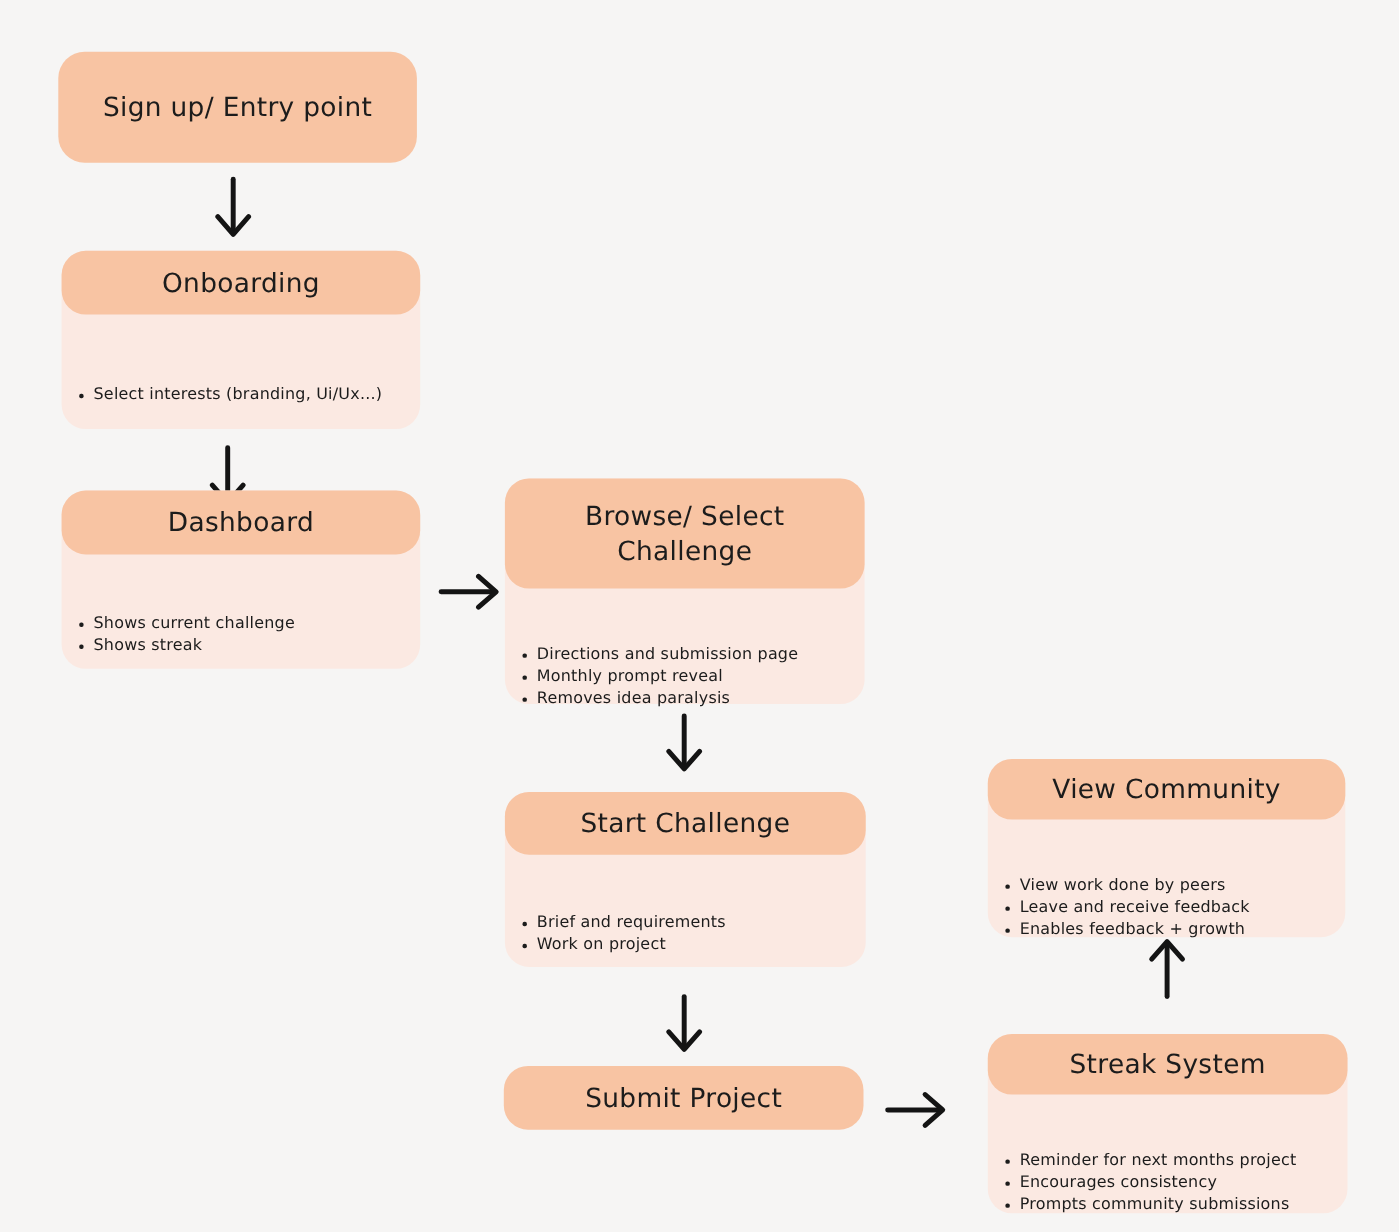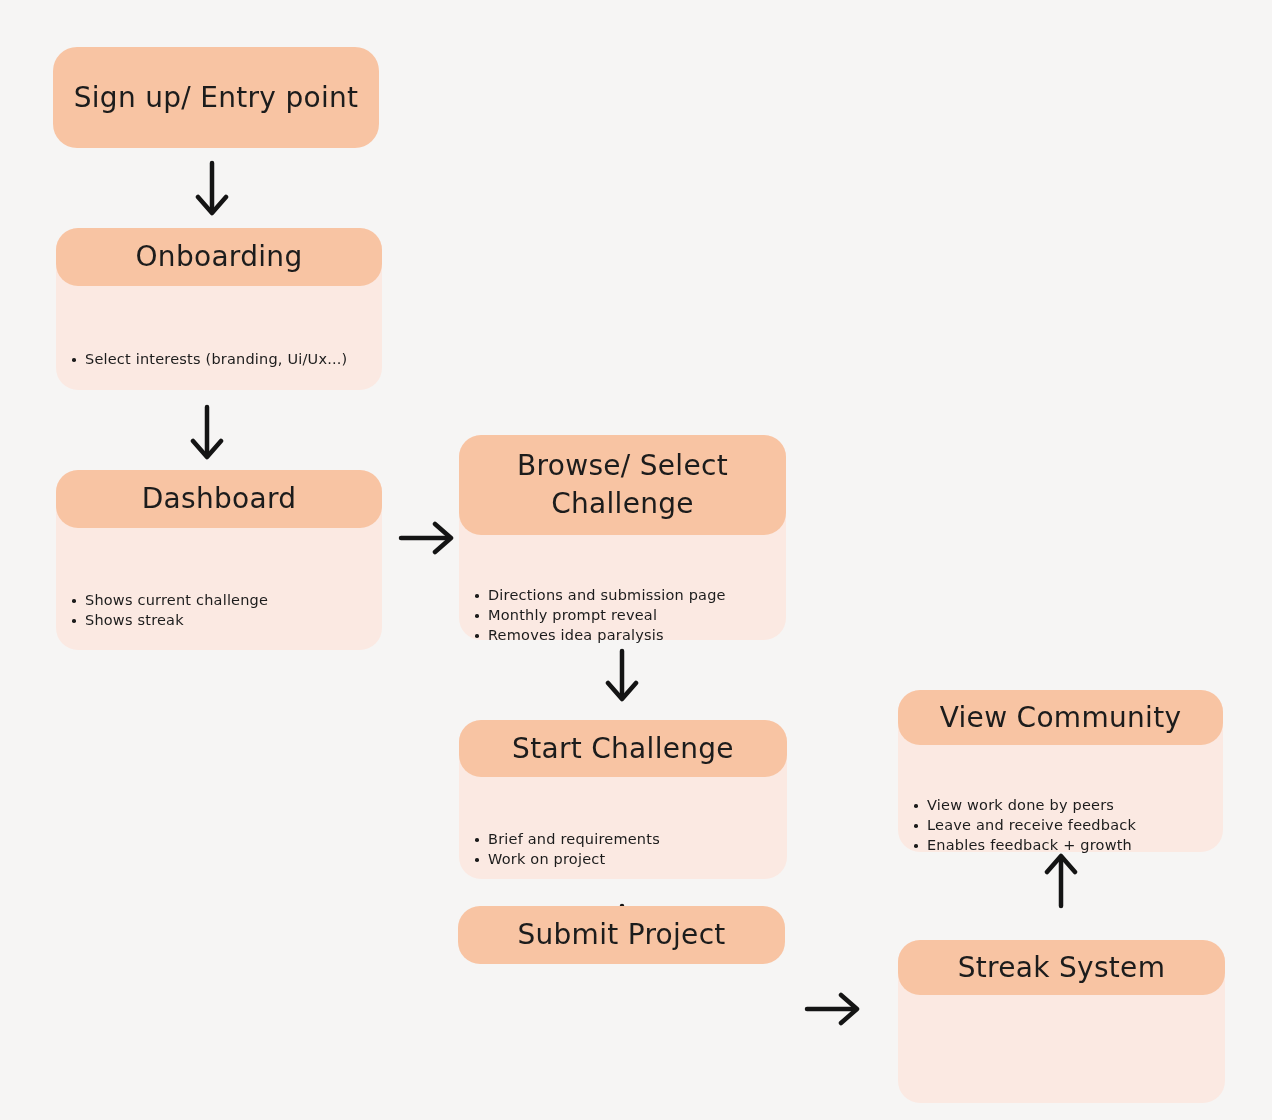--- a/index.html
+++ b/index.html
@@ -30,21 +30,21 @@
     background: transparent;
   }
   .card-header {
     background: var(--node-header);
     border-radius: 22px;
     flex: none;
     display: flex;
     align-items: center;
     justify-content: center;
     text-align: center;
-    font-size: 28px;
+    font-size: 24px;
     font-weight: 500;
     letter-spacing: 0.3px;
     line-height: 1.35;
     padding: 12px 12px;
     width: 100%;
   }
   .card-body {
     flex: 1;
     display: flex;
     flex-direction: column;
@@ -109,21 +109,21 @@
           <li>Select interests (branding, Ui/Ux...)</li>
         </ul>
     </div>
   </div>
 
   <svg class="arrow" style="left:190px; top:404px;" width="34" height="60" viewBox="0 0 34 60">
     <line x1="17" y1="3" x2="17" y2="51"></line>
     <polyline points="3,37 17,53 31,37"></polyline>
   </svg>
 
-  <div class="card" style="left:56px; top:470px; width:326px; height:180px;">
+  <div class="card" style="left:56px; top:446px; width:326px; height:162px;">
     <div class="card-header" style="height:58px;">
       <span>Dashboard</span>
     </div>
     <div class="card-body">
       <ul class="bullets">
           <li>Shows current challenge</li>
           <li>Shows streak</li>
         </ul>
     </div>
   </div>
@@ -161,35 +161,42 @@
           <li>Work on project</li>
         </ul>
     </div>
   </div>
 
   <svg class="arrow" style="left:605px; top:903px;" width="34" height="58" viewBox="0 0 34 58">
     <line x1="17" y1="3" x2="17" y2="49"></line>
     <polyline points="3,35 17,51 31,35"></polyline>
   </svg>
 
-  <div class="card header-only" style="left:458px; top:906px; width:327px; height:58px;">
+  <div class="card header-only" style="left:458px; top:969px; width:327px; height:58px;">
     <div class="card-header" style="height:58px;">
       <span>Submit Project</span>
     </div>
   </div>
 
   <svg class="arrow" style="left:804px; top:992px;" width="62" height="34" viewBox="0 0 62 34">
     <line x1="3" y1="17" x2="51" y2="17"></line>
     <polyline points="37,3 53,17 37,31"></polyline>
   </svg>
 
   <div class="card" style="left:898px; top:940px; width:327px; height:163px;">
     <div class="card-header" style="height:55px;">
       <span>Streak System</span>
     </div>
+    <div class="card-body">
+      <ul class="bullets">
+          <li>Reminder for next months project</li>
+          <li>Encourages consistency</li>
+          <li>Prompts community submissions</li>
+        </ul>
+    </div>
   </div>
 
   <svg class="arrow" style="left:1044px; top:849px;" width="34" height="60" viewBox="0 0 34 60">
     <line x1="17" y1="57" x2="17" y2="9"></line>
     <polyline points="3,23 17,7 31,23"></polyline>
   </svg>
 
   <div class="card" style="left:898px; top:690px; width:325px; height:162px;">
     <div class="card-header" style="height:55px;">
       <span>View Community</span>

